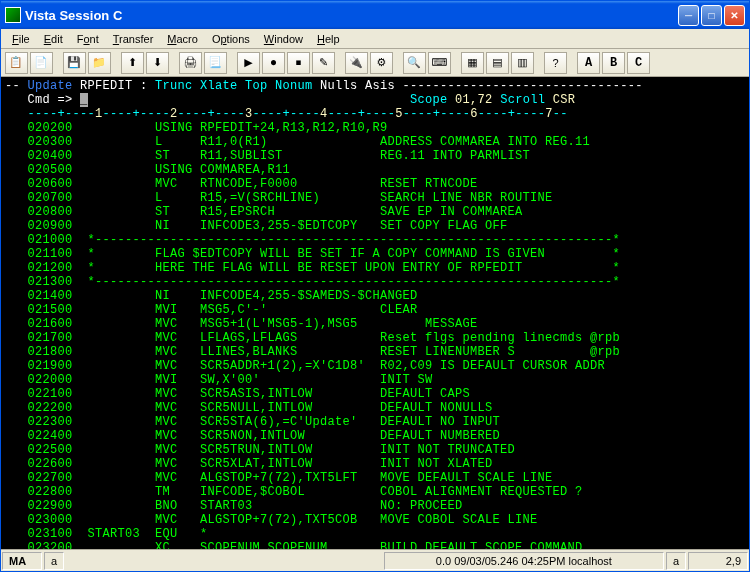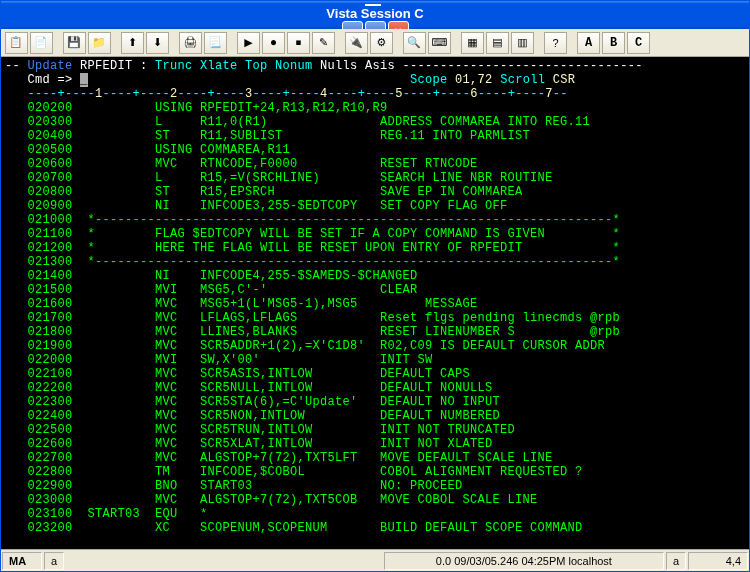--- a/index.html
+++ b/index.html
@@ -1,18 +1,18 @@
 <!DOCTYPE html>
 <html><head>
 <meta charset="utf-8">
 <style>
 * { margin: 0; padding: 0; box-sizing: border-box; }
 body { font-family: Tahoma, sans-serif; font-size: 11px; background: #ece9d8; width: 750px; height: 572px; overflow: hidden; }
 .window { width: 750px; height: 572px; border: 1px solid #0054e3; display: flex; flex-direction: column; }
-.titlebar { background: linear-gradient(to bottom, #3c8cf0 0%, #0054e3 10%, #0054e3 90%, #0046c5 100%); height: 28px; display: flex; align-items: center; padding: 3px 4px; color: white; font-weight: bold; font-size: 13px; flex-direction: column; }
+.titlebar { background: linear-gradient(to bottom, #3c8cf0 0%, #0054e3 10%, #0054e3 90%, #0046c5 100%); height: 28px; display: flex; align-items: center; padding: 12px 4px; color: white; font-weight: bold; font-size: 13px; }
 .title-icon { width: 16px; height: 16px; margin-right: 4px; background: linear-gradient(135deg,#0a0,#050); border:1px solid #fff; }
 .title-text { flex: 1; }
 .win-btns { display: flex; gap: 2px; }
 .win-btn { width: 21px; height: 21px; background: linear-gradient(to bottom,#7ba7e8,#3067c5); border: 1px solid #fff; border-radius: 3px; color: white; display: flex; align-items: center; justify-content: center; font-size: 10px; font-weight: bold; cursor: pointer; }
 .win-btn.close { background: linear-gradient(to bottom,#f07860,#d84020); }
 .menubar { background: #ece9d8; height: 20px; display: flex; align-items: center; padding: 0 4px; border-bottom: 1px solid #aca899; }
 .menu-item { padding: 2px 7px; cursor: pointer; }
 .menu-item u { text-decoration: underline; }
 .toolbar { background: #ece9d8; height: 28px; display: flex; align-items: center; padding: 2px 4px; gap: 2px; border-bottom: 1px solid #aca899; }
 .tool-btn { width: 23px; height: 22px; border: 1px solid #aca899; background: linear-gradient(to bottom,#fff,#ece9d8); display: flex; align-items: center; justify-content: center; cursor: pointer; font-size: 11px; }
@@ -37,20 +37,30 @@
   <div class="titlebar">
     <div class="title-icon"></div>
     <div class="title-text">Vista Session C</div>
     <div class="win-btns">
       <div class="win-btn">─</div>
       <div class="win-btn">□</div>
       <div class="win-btn close">✕</div>
     </div>
   </div>
 
+  <div class="menubar">
+    <div class="menu-item"><u>F</u><span></span>ile</div>
+    <div class="menu-item"><u>E</u>dit</div>
+    <div class="menu-item">F<u>o</u>nt</div>
+    <div class="menu-item"><u>T</u>ransfer</div>
+    <div class="menu-item"><u>M</u>acro</div>
+    <div class="menu-item">O<u>p</u>tions</div>
+    <div class="menu-item"><u>W</u>indow</div>
+    <div class="menu-item"><u>H</u>elp</div>
+  </div>
 
   <div class="toolbar">
     <div class="tool-btn">📋</div>
     <div class="tool-btn">📄</div>
     <div class="tool-sep"></div>
     <div class="tool-btn">💾</div>
     <div class="tool-btn">📁</div>
     <div class="tool-sep"></div>
     <div class="tool-btn">⬆</div>
     <div class="tool-btn">⬇</div>
@@ -83,15 +93,15 @@
   <div class="terminal" id="term"><span class="row"><span class="wh">-- </span><span class="yl">Update </span><span class="wh">RPFEDIT : </span><span class="cy">Trunc Xlate Top Nonum </span><span class="wh">Nulls Asis </span><span class="wh">--------------------------------</span></span><span class="row"><span class="wh">   Cmd =&gt; </span><span class="cursor">_</span><span>                                           </span><span class="cy">Scope </span><span class="rd">01,72 </span><span class="cy">Scroll </span><span class="rd">CSR</span></span><span class="row"><span class="cy">   ----+----<span class="rd">1</span>----+----<span class="rd">2</span>----+----<span class="rd">3</span>----+----<span class="rd">4</span>----+----<span class="rd">5</span>----+----<span class="rd">6</span>----+----<span class="rd">7</span>--</span></span><span class="row"><span class="g">   020200           USING RPFEDIT+24,R13,R12,R10,R9</span></span><span class="row"><span class="g">   020300           L     R11,0(R1)               ADDRESS COMMAREA INTO REG.11</span></span><span class="row"><span class="g">   020400           ST    R11,SUBLIST             REG.11 INTO PARMLIST</span></span><span class="row"><span class="g">   020500           USING COMMAREA,R11</span></span><span class="row"><span class="g">   020600           MVC   RTNCODE,F0000           RESET RTNCODE</span></span><span class="row"><span class="g">   020700           L     R15,=V(SRCHLINE)        SEARCH LINE NBR ROUTINE</span></span><span class="row"><span class="g">   020800           ST    R15,EPSRCH              SAVE EP IN COMMAREA</span></span><span class="row"><span class="g">   020900           NI    INFCODE3,255-$EDTCOPY   SET COPY FLAG OFF</span></span><span class="row"><span class="g">   021000  *---------------------------------------------------------------------*</span></span><span class="row"><span class="g">   021100  *        FLAG $EDTCOPY WILL BE SET IF A COPY COMMAND IS GIVEN         *</span></span><span class="row"><span class="g">   021200  *        HERE THE FLAG WILL BE RESET UPON ENTRY OF RPFEDIT            *</span></span><span class="row"><span class="g">   021300  *---------------------------------------------------------------------*</span></span><span class="row"><span class="g">   021400           NI    INFCODE4,255-$SAMEDS-$CHANGED</span></span><span class="row"><span class="g">   021500           MVI   MSG5,C'-'               CLEAR</span></span><span class="row"><span class="g">   021600           MVC   MSG5+1(L'MSG5-1),MSG5         MESSAGE</span></span><span class="row"><span class="g">   021700           MVC   LFLAGS,LFLAGS           Reset flgs pending linecmds @rpb</span></span><span class="row"><span class="g">   021800           MVC   LLINES,BLANKS           RESET LINENUMBER S          @rpb</span></span><span class="row"><span class="g">   021900           MVC   SCR5ADDR+1(2),=X'C1D8'  R02,C09 IS DEFAULT CURSOR ADDR</span></span><span class="row"><span class="g">   022000           MVI   SW,X'00'                INIT SW</span></span><span class="row"><span class="g">   022100           MVC   SCR5ASIS,INTLOW         DEFAULT CAPS</span></span><span class="row"><span class="g">   022200           MVC   SCR5NULL,INTLOW         DEFAULT NONULLS</span></span><span class="row"><span class="g">   022300           MVC   SCR5STA(6),=C'Update'   DEFAULT NO INPUT</span></span><span class="row"><span class="g">   022400           MVC   SCR5NON,INTLOW          DEFAULT NUMBERED</span></span><span class="row"><span class="g">   022500           MVC   SCR5TRUN,INTLOW         INIT NOT TRUNCATED</span></span><span class="row"><span class="g">   022600           MVC   SCR5XLAT,INTLOW         INIT NOT XLATED</span></span><span class="row"><span class="g">   022700           MVC   ALGSTOP+7(72),TXT5LFT   MOVE DEFAULT SCALE LINE</span></span><span class="row"><span class="g">   022800           TM    INFCODE,$COBOL          COBOL ALIGNMENT REQUESTED ?</span></span><span class="row"><span class="g">   022900           BNO   START03                 NO: PROCEED</span></span><span class="row"><span class="g">   023000           MVC   ALGSTOP+7(72),TXT5COB   MOVE COBOL SCALE LINE</span></span><span class="row"><span class="g">   023100  START03  EQU   *</span></span><span class="row"><span class="g">   023200           XC    SCOPENUM,SCOPENUM       BUILD DEFAULT SCOPE COMMAND</span></span></div>
 
   <div class="statusbar">
     <div class="status-cell wide">
         <b>MA</b>
       </div>
     <div class="status-cell">a</div>
     <div style="flex:1"></div>
     <div class="status-cell" style="flex:0 0 280px; justify-content:center">0.0 09/03/05.246 04:25PM localhost</div>
     <div class="status-cell">a</div>
-    <div class="status-cell" style="flex:0 0 60px; justify-content:flex-end">4,4</div>
+    <div class="status-cell" style="flex:0 0 60px; justify-content:flex-end">2,9</div>
   </div>
 </div>
 
 </body></html>

